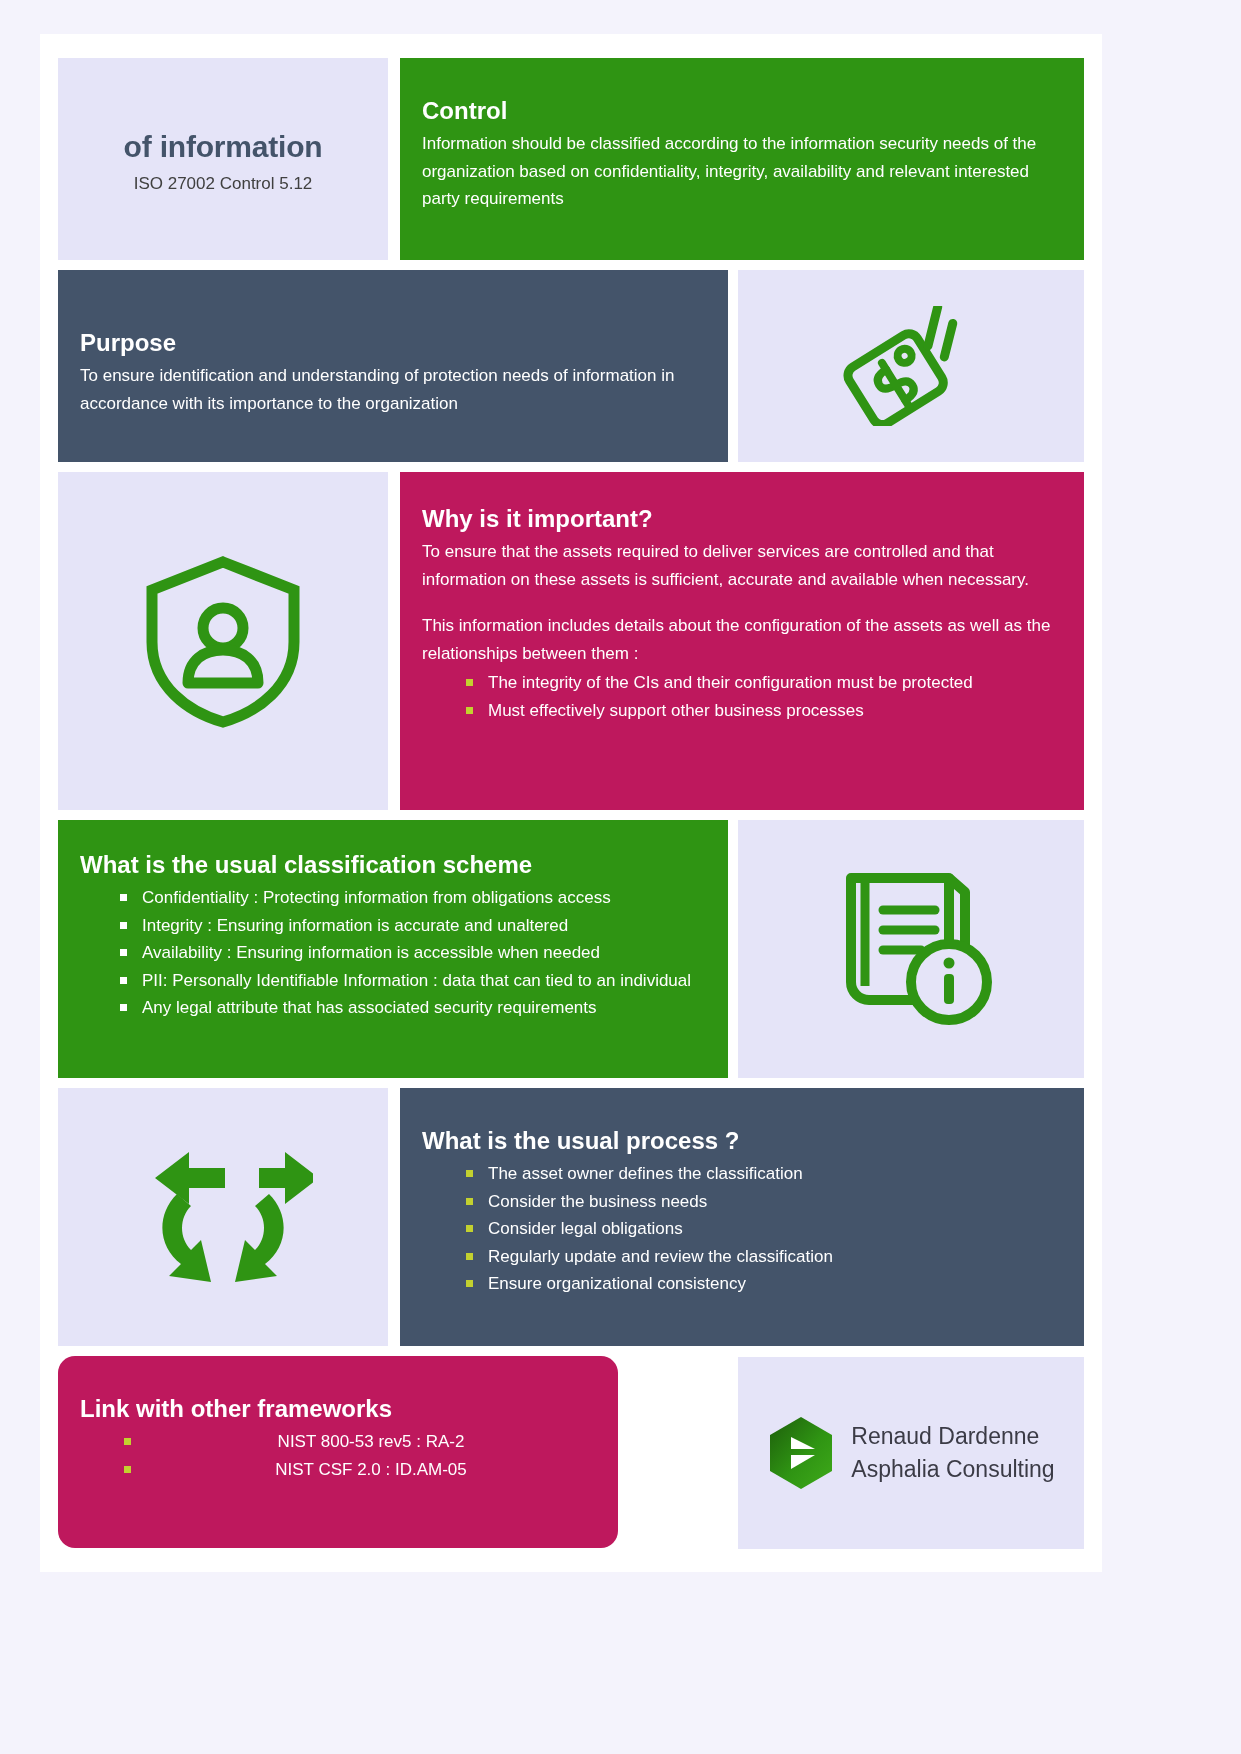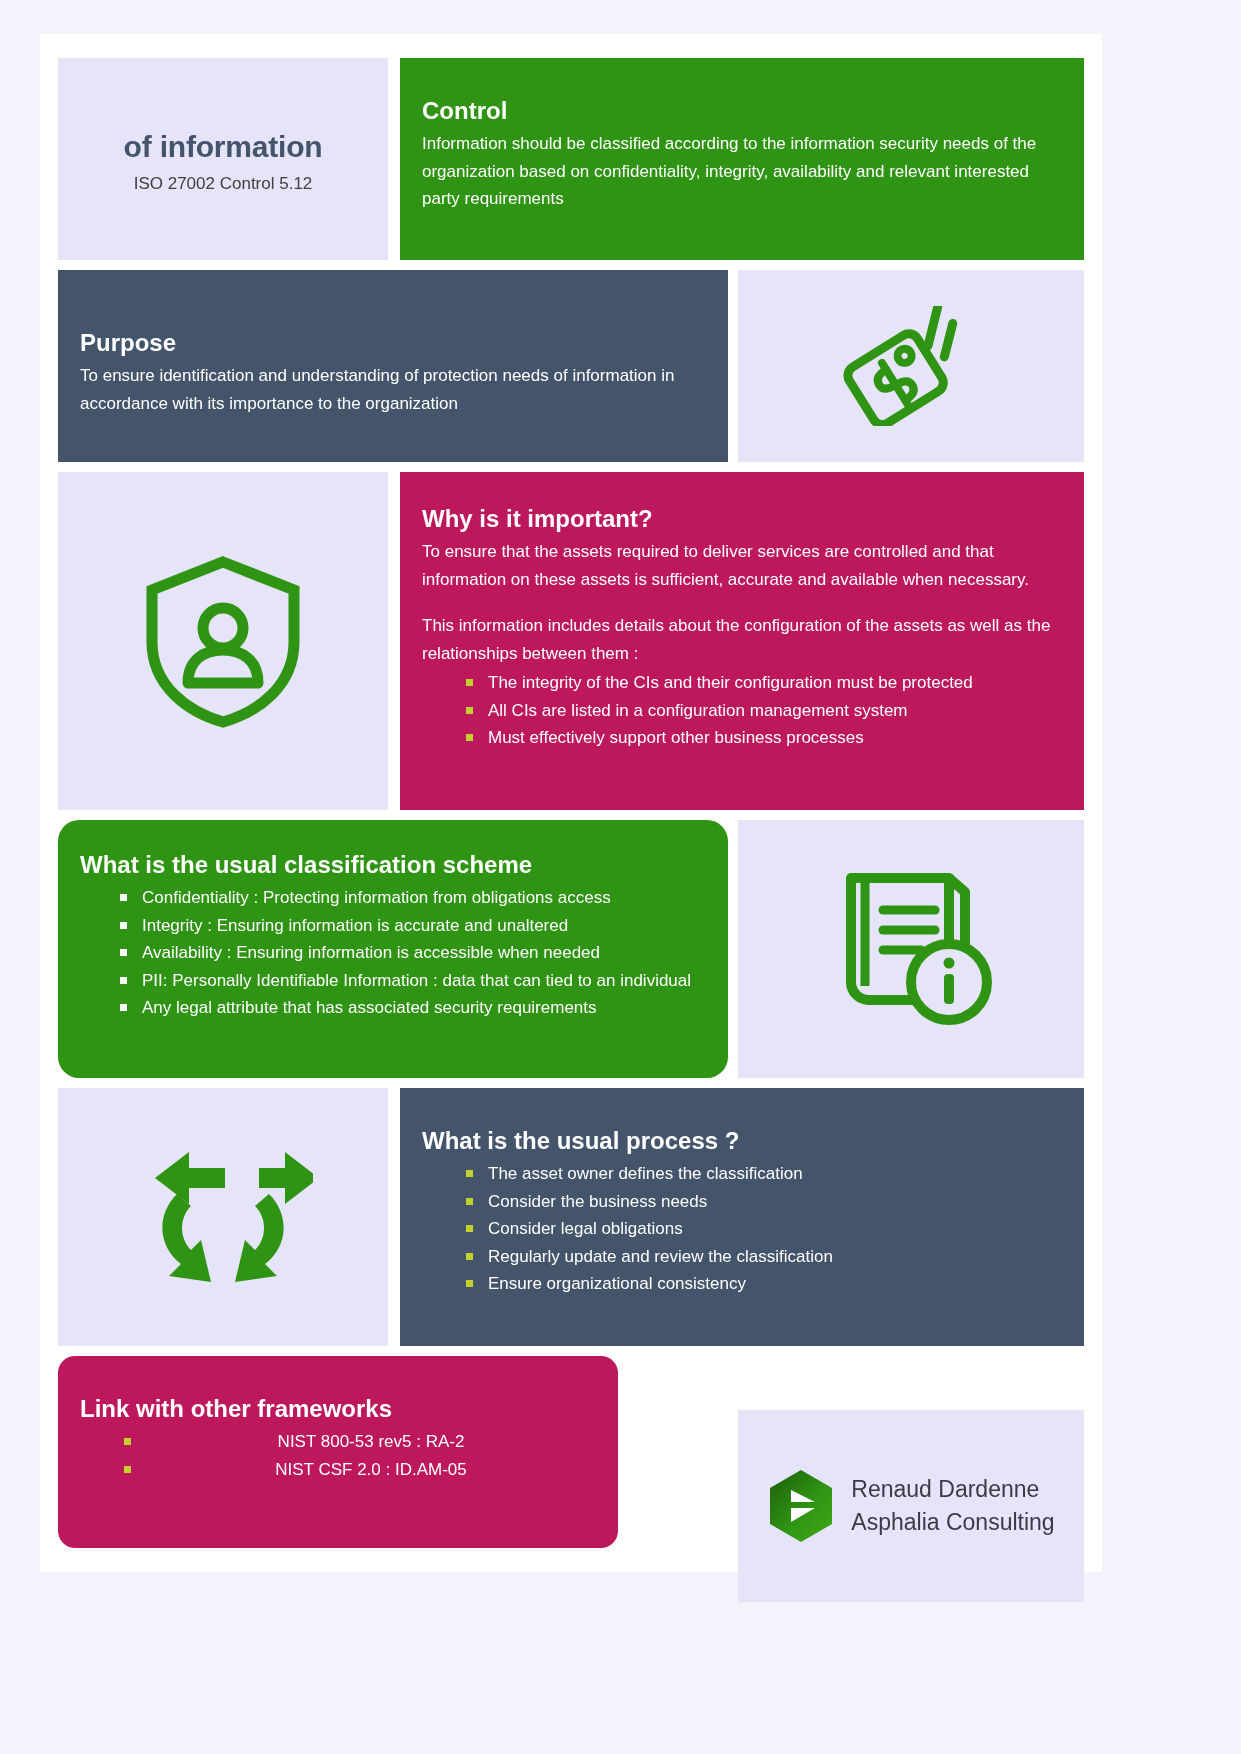--- a/index.html
+++ b/index.html
@@ -42,32 +42,32 @@
   .purpose-box{left:0px;top:212px;width:670px;height:192px;padding:58px 22px 0 22px;}
   .purpose-icon{left:680px;top:212px;width:346px;height:192px;
      display:flex;align-items:center;justify-content:center;}
 
   
   .why-icon{left:0px;top:414px;width:330px;height:338px;
      display:flex;align-items:center;justify-content:center;}
   .why-box{left:342px;top:414px;width:684px;height:338px;padding:32px 22px 0 22px;}
 
   
-  .scheme-box{left:0px;top:762px;width:670px;height:258px;padding:30px 15px 0 22px;border-radius:21px;}
+  .scheme-box{left:0px;top:762px;width:670px;height:258px;padding:30px 15px 0 22px;}
   .scheme-icon{left:680px;top:762px;width:346px;height:258px;
      display:flex;align-items:center;justify-content:center;}
 
   
   .proc-icon{left:0px;top:1030px;width:330px;height:258px;
      display:flex;align-items:center;justify-content:center;}
   .proc-box{left:342px;top:1030px;width:684px;height:258px;padding:38px 22px 0 22px;}
 
   
   .fw-box{left:0px;top:1298px;width:560px;height:192px;padding:38px 22px 0 22px;border-radius:17px;}
-  .logo-box{left:680px;top:1352px;width:346px;height:192px;
+  .logo-box{left:680px;top:1299px;width:346px;height:192px;
      display:flex;align-items:center;justify-content:center;gap:16px;}
   .logo-name{color:#3b3b46;font-size:23px;line-height:1.45;}
 
   
   ul.bl{margin:2px 0 0 0;padding:0;list-style:none;}
   ul.bl li{
     position:relative;padding-left:66px;
     font-size:17px;line-height:1.62;color:#ffffff;
   }
   ul.bl li .bp{
@@ -124,21 +124,20 @@
       <path d="M60 137 C60 114 76 104 95 104 C114 104 130 114 130 137 Z" fill="none" stroke="#2f9413" stroke-width="11" stroke-linejoin="round"></path>
     </svg>
   </div>
   <div class="box dark why-box">
     <h2 class="h">Why is it important?</h2>
     <p class="t">To ensure that the assets required to deliver services are controlled and that information on these assets is sufficient, accurate and available when necessary.</p>
     <div class="spacer"></div>
     <p class="t">This information includes details about the configuration of the assets as well as the relationships between them :</p>
     <ul class="bl">
       <li><span class="bp olive"></span><span>The integrity of the CIs and their configuration must be protected</span></li>
-      <li><span class="bp olive"></span><span>All CIs are listed in a configuration management system</span></li>
       <li><span class="bp olive"></span><span>Must effectively support other business processes</span></li>
     </ul>
   </div>
 
   <div class="box green scheme-box">
     <h2 class="h">What is the usual classification scheme</h2>
     <ul class="bl tight">
       <li><span class="bp white"></span><span>Confidentiality : Protecting information from obligations access</span></li>
       <li><span class="bp white"></span><span>Integrity : Ensuring information is accurate and unaltered</span></li>
       <li><span class="bp white"></span><span>Availability : Ensuring information is accessible when needed</span></li>

